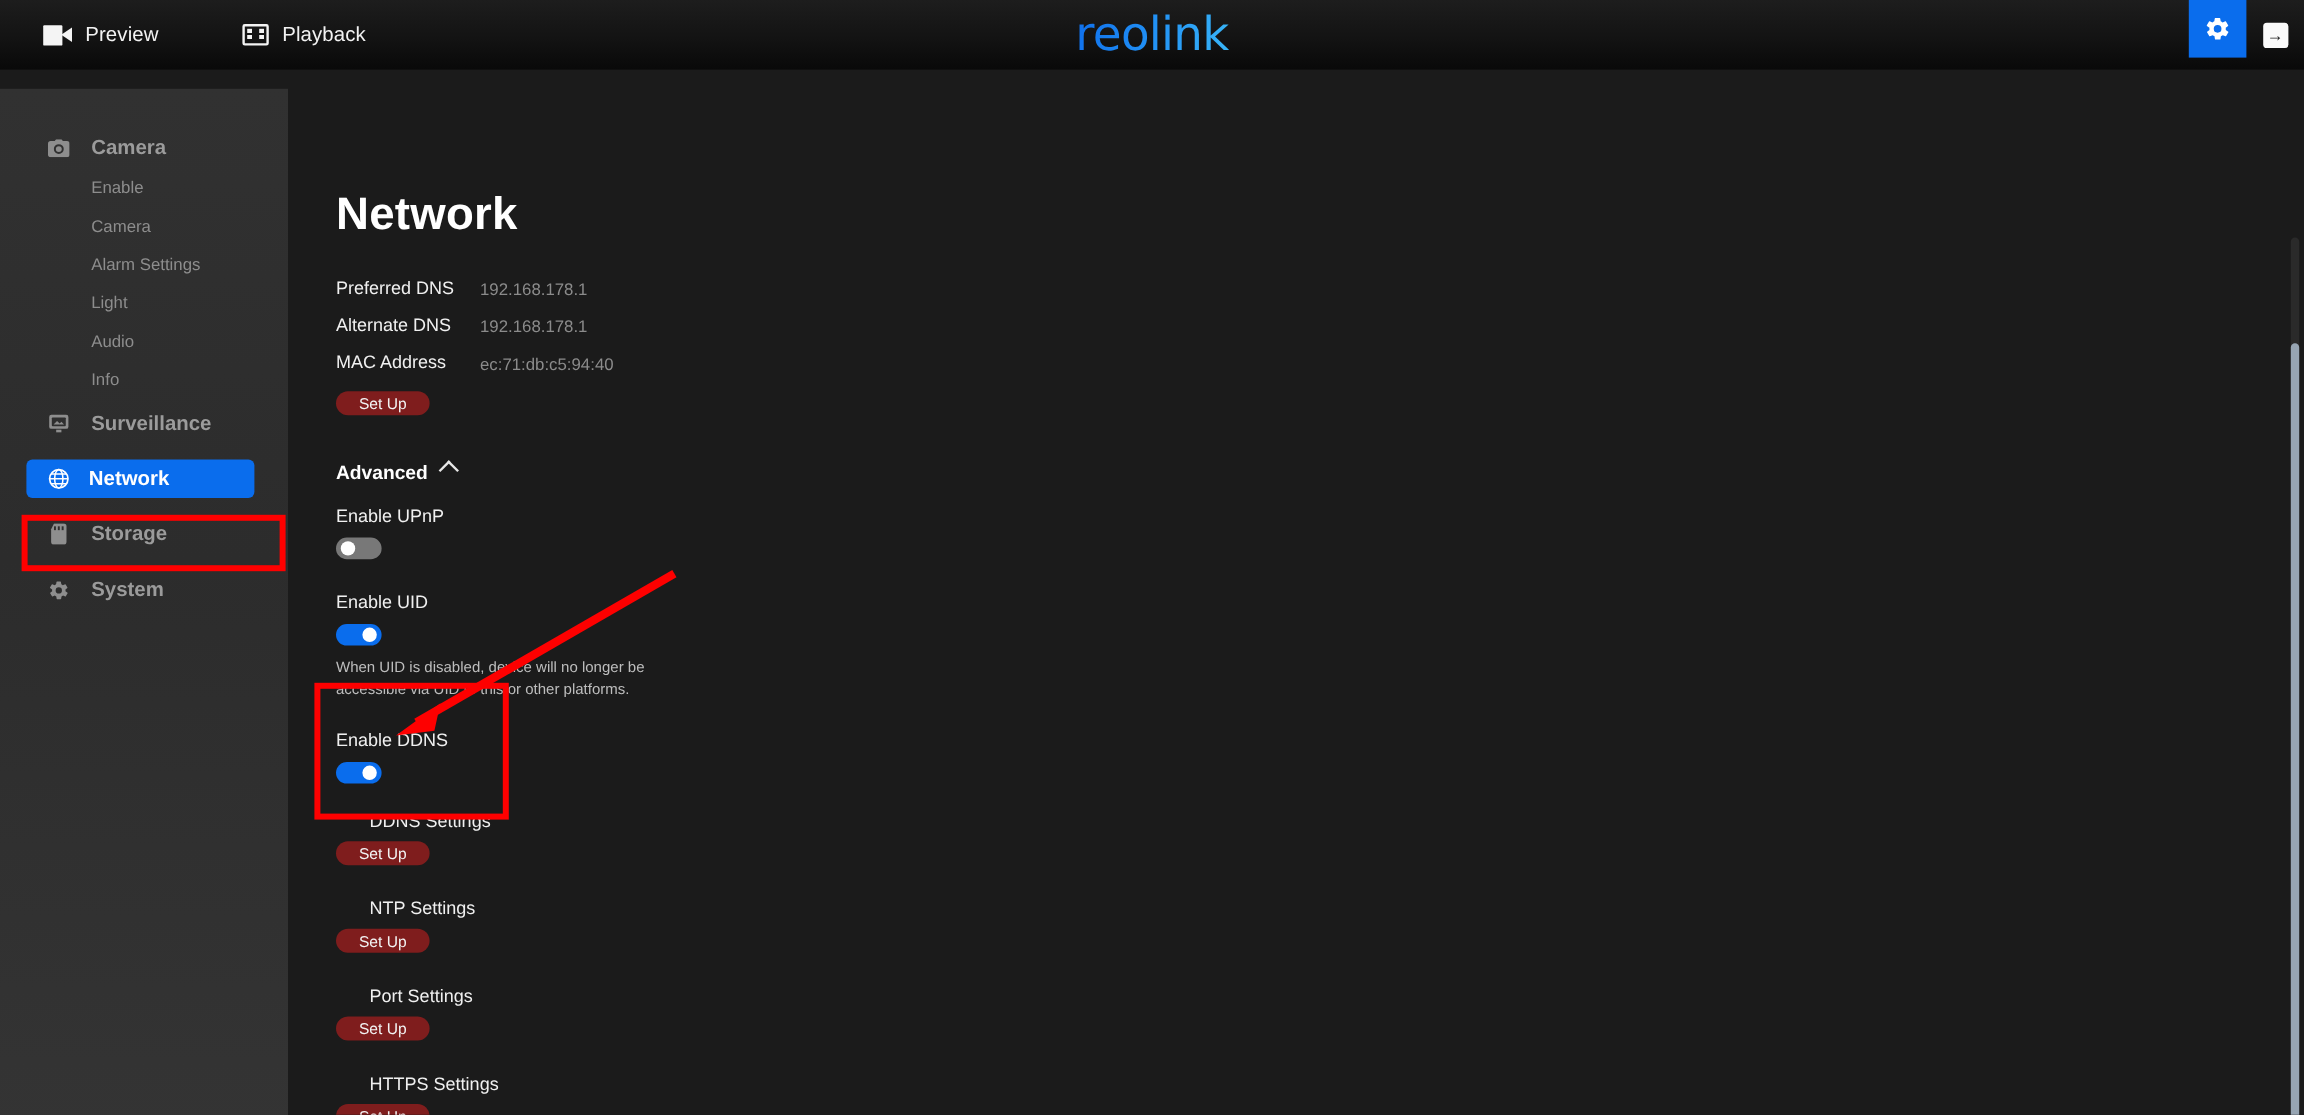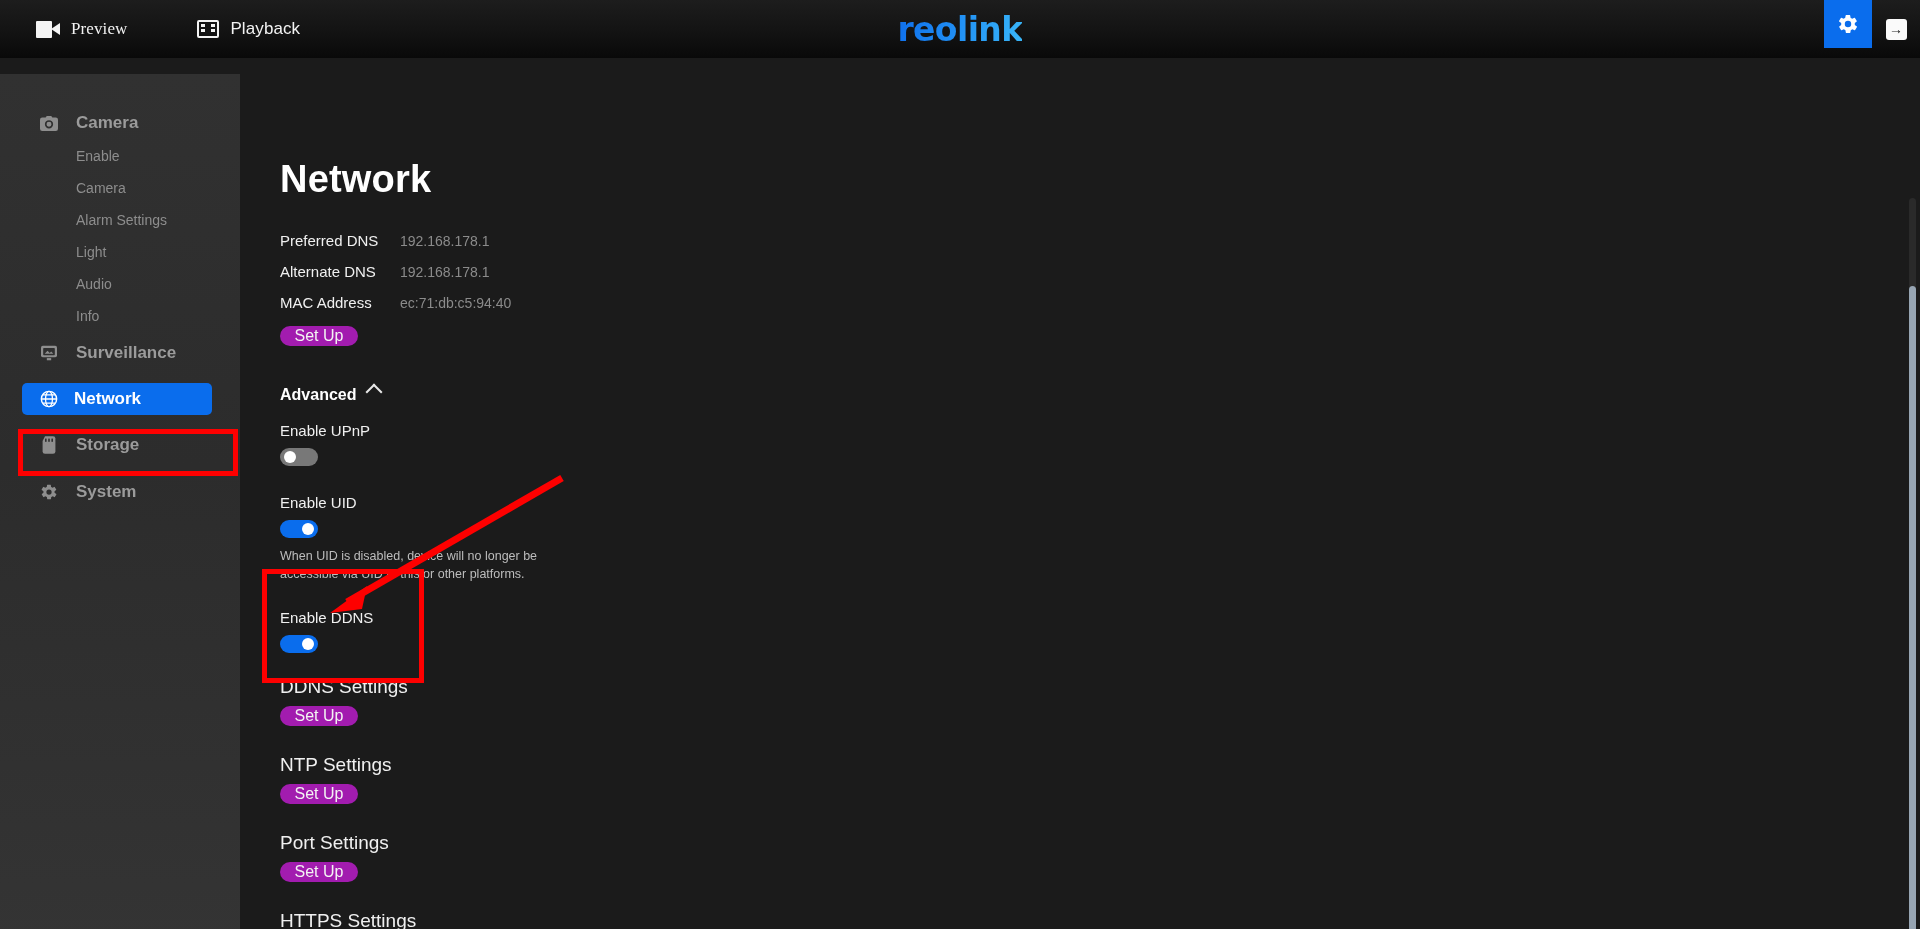--- a/index.html
+++ b/index.html
@@ -26,21 +26,21 @@
   }
 
   .navbtn {
     display: flex;
     align-items: center;
     gap: 11px;
     height: 58px;
     padding: 0 14px;
     cursor: pointer;
   }
-  .navbtn:first-of-type { margin-left: 22px; font-family: Liberation Serif, serif; }
+  .navbtn:first-of-type { margin-left: 22px; }
   .navbtn + .navbtn { margin-left: 42px; }
   .navbtn .label {
     color: #f2f2f2;
     font-size: 17px;
     letter-spacing: .1px;
   }
 
   .ico-preview {
     width: 24px; height: 17px;
     position: relative;
@@ -74,22 +74,22 @@
     width: 4px;
     background:
       linear-gradient(#f4f4f4 0 33%, transparent 33% 50%, #f4f4f4 50% 83%, transparent 83%);
   }
 
   #logo {
     position: absolute;
     left: 50%;
     top: 50%;
     transform: translate(-50%, -50%);
-    font-size: 33px;
-    font-weight: 700;
+    font-size: 39px;
+    font-weight: 400;
     letter-spacing: -.6px;
     background: linear-gradient(100deg, #0f6fec 0%, #1f8df4 45%, #39b6f8 100%);
     -webkit-background-clip: text;
     background-clip: text;
     color: transparent;
     font-family: "DejaVu Sans", sans-serif;
     user-select: none;
   }
 
   #gearbtn {
@@ -207,24 +207,24 @@
   .kv .v {
     color: #8b8b8b;
     font-size: 14px;
   }
 
   .btn-setup {
     display: inline-flex;
     align-items: center;
     justify-content: center;
     width: 78px; height: 20px;
-    background: #a21caf;
+    background: #7f1d1d;
     border-radius: 10px;
     color: #f3f3f3;
-    font-size: 16px;
+    font-size: 13px;
     cursor: pointer;
     margin-top: 8px;
   }
 
   .adv-head {
     display: flex;
     align-items: flex-start;
     gap: 12px;
     margin-top: 40px;
     margin-bottom: 18px;
@@ -270,21 +270,22 @@
     width: 12px; height: 12px;
     border-radius: 50%;
     background: #ffffff;
   }
   .toggle.on { background: #0a6ded; }
   .toggle.on .knob { left: auto; right: 4px; }
 
   .sect { margin-top: 28px; }
   .sect .slabel {
     color: #f0f0f0;
-    font-size: 19px;
+    font-size: 15px;
+    margin-left: 28px;
   }
 
   
   #sb-track {
     position: absolute;
     right: 4px; top: 140px;
     width: 7px;
     height: 789px;
     background: #2a2a2a;
     border-radius: 4px;

